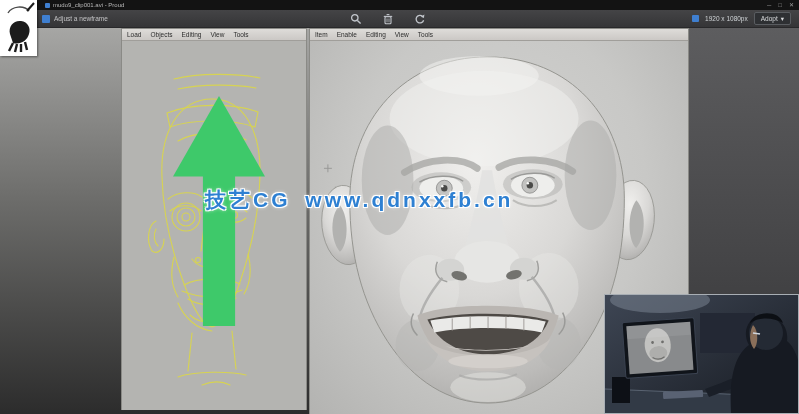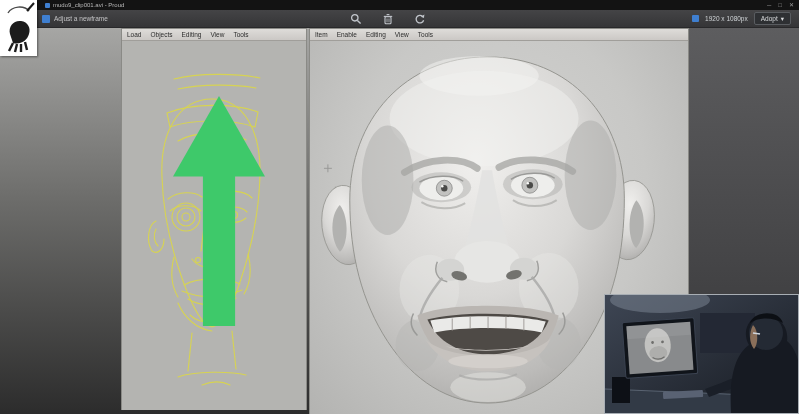--- a/index.html
+++ b/index.html
@@ -264,20 +264,21 @@
         <ellipse cx="179" cy="322" rx="40" ry="7" fill="#d8d4d0" opacity="0.7"></ellipse>
         <path d="M104 274 C100 282 102 290 108 296" stroke="#9a9a98" stroke-width="1.5" fill="none"></path>
         <path d="M254 273 C258 281 256 289 250 295" stroke="#9a9a98" stroke-width="1.5" fill="none"></path>
 
         <ellipse cx="179" cy="348" rx="38" ry="15" fill="#dedddb" opacity="0.6"></ellipse>
         <path d="M150 336 C165 342 193 342 208 335" stroke="#a8a8a6" stroke-width="2" fill="none" opacity="0.7"></path>
       </svg>
     </div>
   </div>
 
+  <div class="watermark">技艺CG www.qdnxxfb.cn</div>
 
   <div class="pip">
     <svg width="193" height="118" viewBox="0 0 193 118">
       <defs>
         <linearGradient id="pipbg" x1="0" y1="0" x2="1" y2="1">
           <stop offset="0%" stop-color="#3e4654"></stop>
           <stop offset="100%" stop-color="#171b22"></stop>
         </linearGradient>
       </defs>
       <rect width="193" height="118" fill="url(#pipbg)"></rect>

